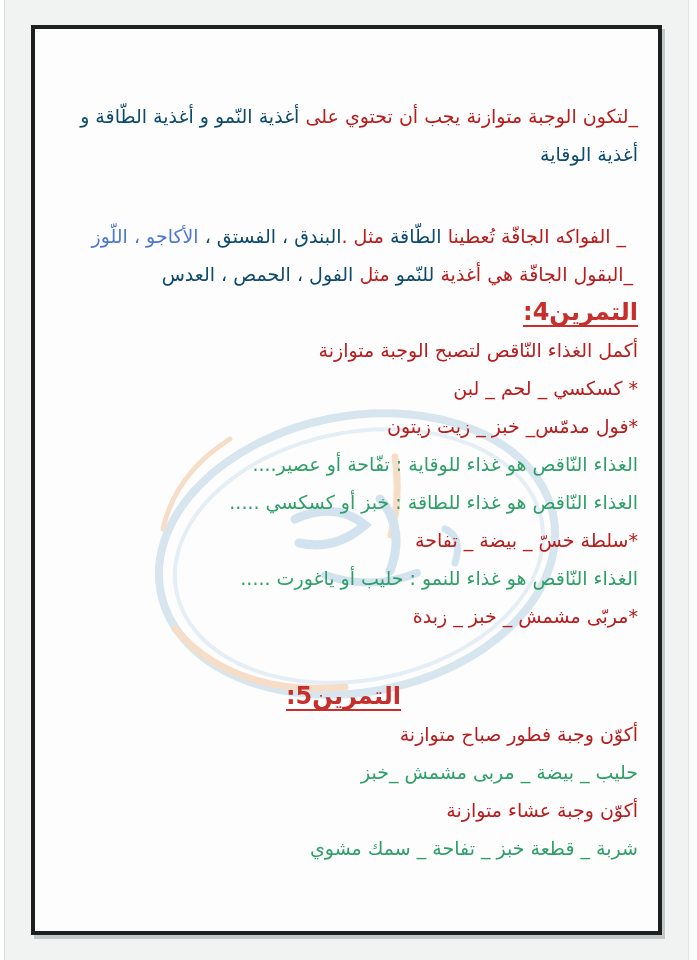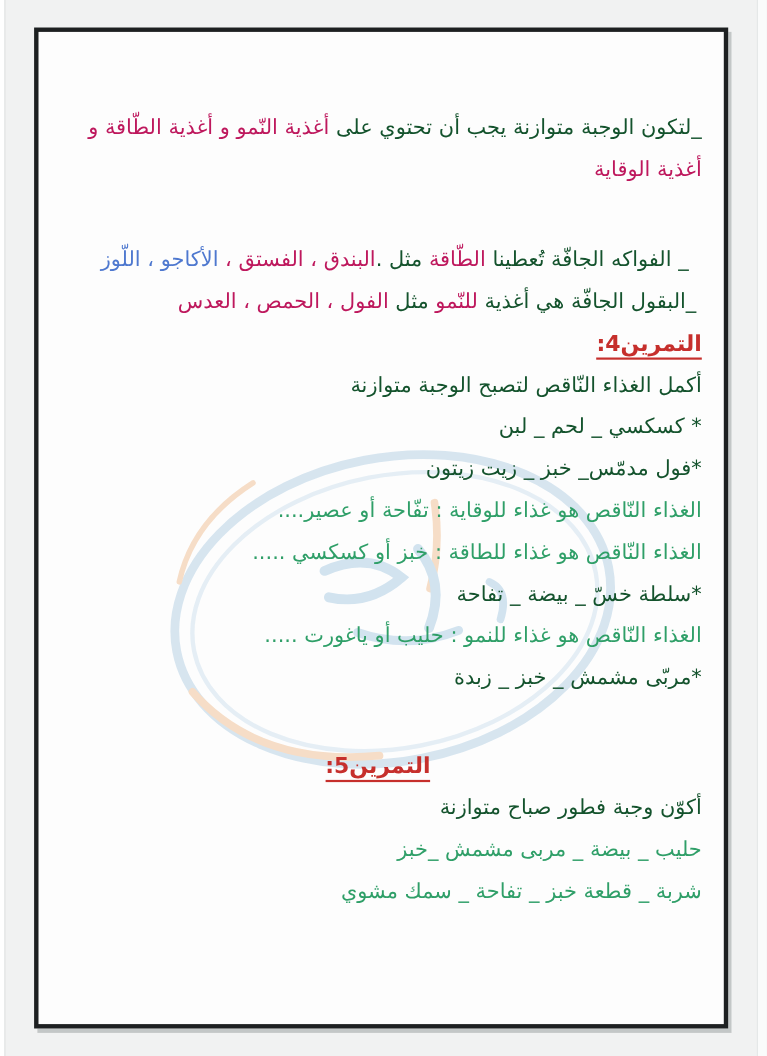--- a/index.html
+++ b/index.html
@@ -16,26 +16,26 @@
     background:#fdfdfd;border:4px solid #1d2021;box-sizing:border-box;
     box-shadow:3px 4px 0 rgba(140,146,146,.45);
   }
   .content{
     position:absolute;inset:0;padding:68px 20px 0 14px;
     direction:rtl;text-align:right;color:#202124;
     font-size:19px;line-height:38px;
   }
   .ln{margin:0;white-space:nowrap;}
   .wrapline{white-space:normal;}
-  .b{color:#14532d;}
-  .teal{color:#be185d;}
+  .b{color:#b91c1c;}
+  .teal{color:#0c4a6e;}
   .green{color:#2f9f68;}
   .blue{color:#4e78cf;}
   .heading{
-    color:#c62f2c;font-weight:bold;font-size:20px;margin:0;line-height:38px;
+    color:#c62f2c;font-weight:bold;font-size:24px;margin:0;line-height:38px;
   }
   .heading .u{border-bottom:2px solid #c62f2c;padding-bottom:1px;display:inline-block;line-height:24px;}
   .h5-gap{margin-top:42px;text-align:center;}
   .indent1{padding-right:12px;margin-top:44px;}
   .indent2{padding-right:5px;}
 
   .watermark{
     position:absolute;left:110px;top:350px;width:430px;height:350px;
     opacity:.65;pointer-events:none;z-index:0;
   }
@@ -84,16 +84,17 @@
     <p class="ln"><span class="b">*سلطة خسّ _ بيضة _ تفاحة</span></p>
 
     <p class="ln"><span class="green">الغذاء النّاقص هو غذاء للنمو : حليب أو ياغورت .....</span></p>
     <p class="ln"><span class="b">*مربّى مشمش _ خبز _ زبدة</span></p>
 
     <p class="heading h5-gap"><span class="u">التمرين5:</span></p>
 
     <p class="ln"><span class="b">أكوّن وجبة فطور صباح متوازنة</span></p>
     <p class="ln"><span class="green">حليب _ بيضة _ مربى مشمش _خبز</span></p>
 
+    <p class="ln"><span class="b">أكوّن وجبة عشاء متوازنة</span></p>
     <p class="ln"><span class="green">شربة _ قطعة خبز _ تفاحة _ سمك مشوي</span></p>
 
   </div>
 </div>
 
 </body></html>

